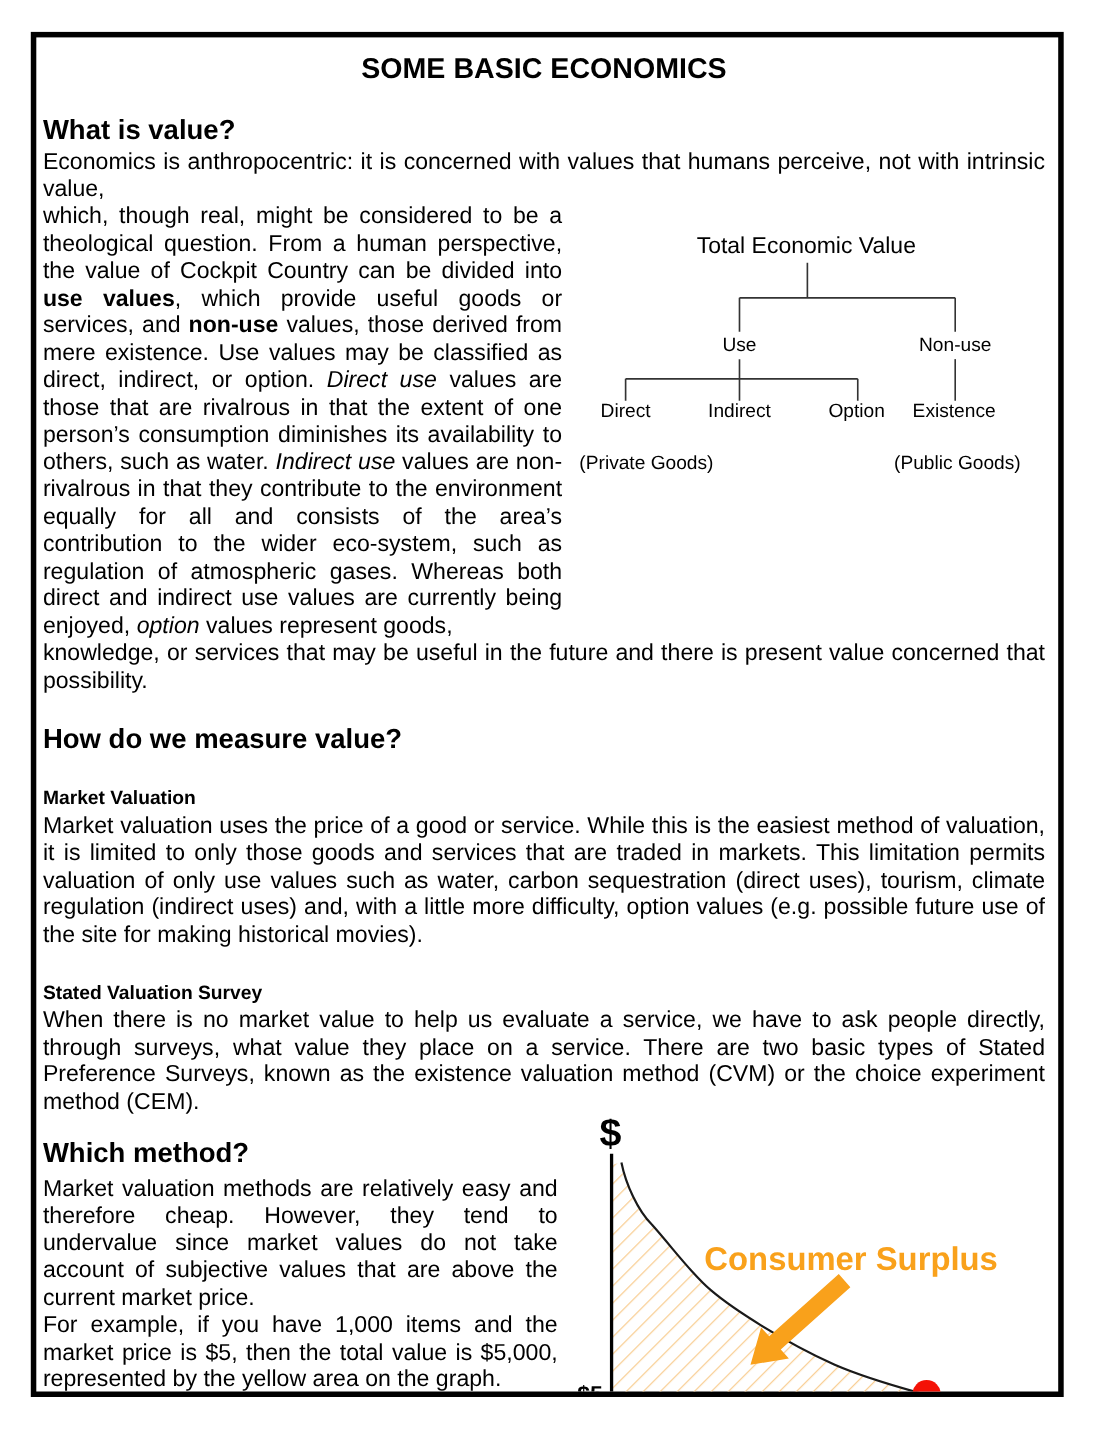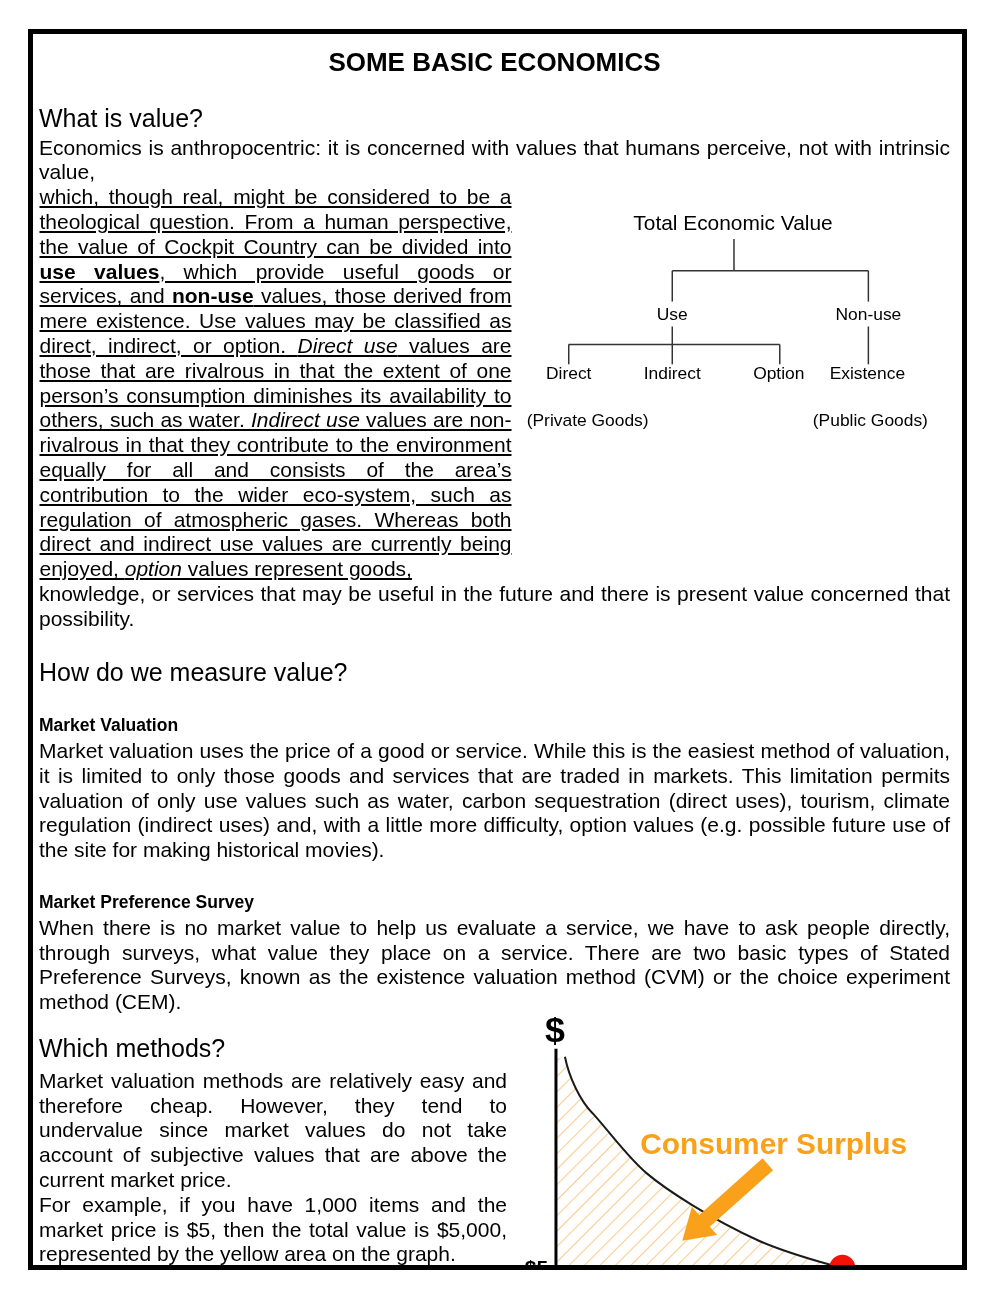--- a/index.html
+++ b/index.html
@@ -1,25 +1,25 @@
 <!DOCTYPE html>
 <html><head>
 <meta charset="utf-8">
 <style>
   html,body{margin:0;padding:0;background:#fff;}
   body{width:1000px;height:1300px;position:relative;overflow:hidden;
        font-family:"Liberation Sans",sans-serif;color:#000;}
   .page{position:absolute;left:28px;top:29px;width:939px;height:1241px;
         box-sizing:border-box;border:5px solid #000;padding:0 12px 0 6px;overflow:hidden;}
   h1.title{text-align:center;font-size:26px;font-weight:bold;margin:14px 0 0;line-height:1.15;}
-  h2{font-size:25px;font-weight:normal;margin:26px 0 3px;line-height:1.15;}
+  h2{font-size:25px;font-weight:bold;margin:26px 0 3px;line-height:1.15;}
   h3{font-size:17.5px;font-weight:bold;margin:28px 0 2px;line-height:1.3;}
   p,.rich{font-size:21px;line-height:24.8px;margin:0;text-align:justify;}
   .intro{margin-top:3px;}
-  .row1{display:flex;justify-content:center;align-items:flex-start;text-decoration:underline;}
+  .row1{display:flex;justify-content:space-between;align-items:flex-start;}
   .colL{width:472px;}
   figure{margin:0;}
   .tree{width:438px;margin-top:20px;}
   .row3{display:flex;justify-content:space-between;align-items:flex-start;margin-top:0;}
   .row3 h2{margin:19px 0 6px;}
   .chart{width:443px;margin-top:2px;}
   svg text{font-family:"Liberation Sans",sans-serif;}
 </style>
 </head>
 <body>
@@ -58,27 +58,27 @@
         </svg>
       </figure>
     </div>
     <p>knowledge, or services that may be useful in the future and there is present value concerned that possibility.</p>
   </section>
 
   <section>
     <h2>How do we measure value?</h2>
     <h3>Market Valuation</h3>
     <p>Market valuation uses the price of a good or service.  While this is the easiest method of valuation, it is limited to only those goods and services that are traded in markets.  This limitation permits valuation of only use values such as water, carbon sequestration (direct uses), tourism, climate regulation (indirect uses) and, with a little more difficulty, option values (e.g. possible future use of the site for making historical movies).</p>
-    <h3>Market Preference Survey</h3>
+    <h3>Stated Valuation Survey</h3>
     <p>When there is no market value to help us evaluate a service, we have to ask people directly, through surveys, what value they place on a service.  There are two basic types of Stated Preference Surveys, known as the existence valuation method (CVM) or the choice experiment method (CEM).</p>
   </section>
 
   <section class="row3">
     <div class="colL">
-      <h2>Which methods?</h2>
+      <h2>Which method?</h2>
       <p>Market valuation methods are relatively easy and therefore cheap.  However, they tend to undervalue since market values do not take account of subjective values that are above the current market price.</p>
       <p>For example, if you have 1,000 items and the market price is $5, then the total value is $5,000, represented by the yellow area on the graph.</p>
     </div>
     <figure class="chart">
       <svg width="443" height="353" viewBox="0 0 445 355">
         <defs>
           <pattern id="hatch" patternUnits="userSpaceOnUse" width="11" height="11" patternTransform="rotate(-45)">
             <line x1="0" y1="0" x2="11" y2="0" stroke-width="2.2" stroke="#F8CC8F"></line>
           </pattern>
         </defs>

